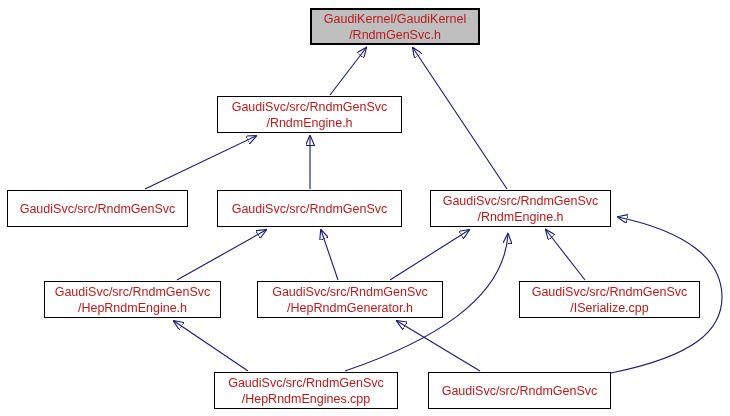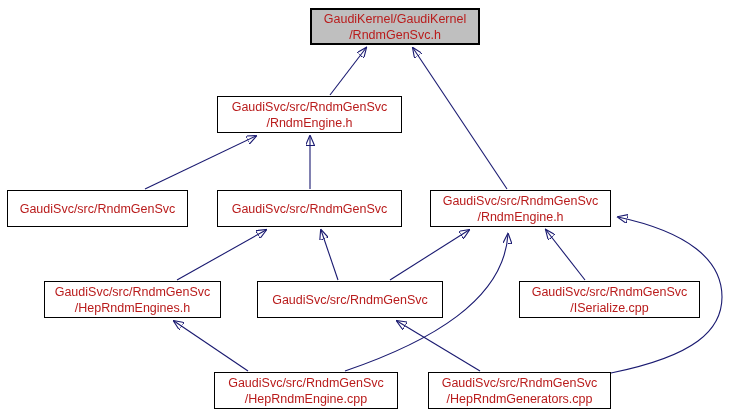--- a/index.html
+++ b/index.html
@@ -91,35 +91,35 @@
     <span>GaudiSvc/src/RndmGenSvc</span>
   </div>
 
   <div class="node" style="left:430px;top:190px;width:181px;height:37px;">
     <span>GaudiSvc/src/RndmGenSvc</span>
     <span>/RndmEngine.h</span>
   </div>
 
   <div class="node" style="left:44px;top:281px;width:177px;height:37px;">
     <span>GaudiSvc/src/RndmGenSvc</span>
-    <span>/HepRndmEngines.h</span>
+    <span>/HepRndmEngine.h</span>
   </div>
 
   <div class="node" style="left:257px;top:281px;width:186px;height:37px;">
     <span>GaudiSvc/src/RndmGenSvc</span>
+    <span>/HepRndmGenerator.h</span>
   </div>
 
   <div class="node" style="left:519px;top:281px;width:181px;height:37px;">
     <span>GaudiSvc/src/RndmGenSvc</span>
     <span>/ISerialize.cpp</span>
   </div>
 
   <div class="node" style="left:214px;top:372px;width:184px;height:37px;">
     <span>GaudiSvc/src/RndmGenSvc</span>
-    <span>/HepRndmEngine.cpp</span>
+    <span>/HepRndmEngines.cpp</span>
   </div>
 
   <div class="node" style="left:428px;top:372px;width:183px;height:37px;">
     <span>GaudiSvc/src/RndmGenSvc</span>
-    <span>/HepRndmGenerators.cpp</span>
   </div>
 
 </div>
 
 </body></html>

